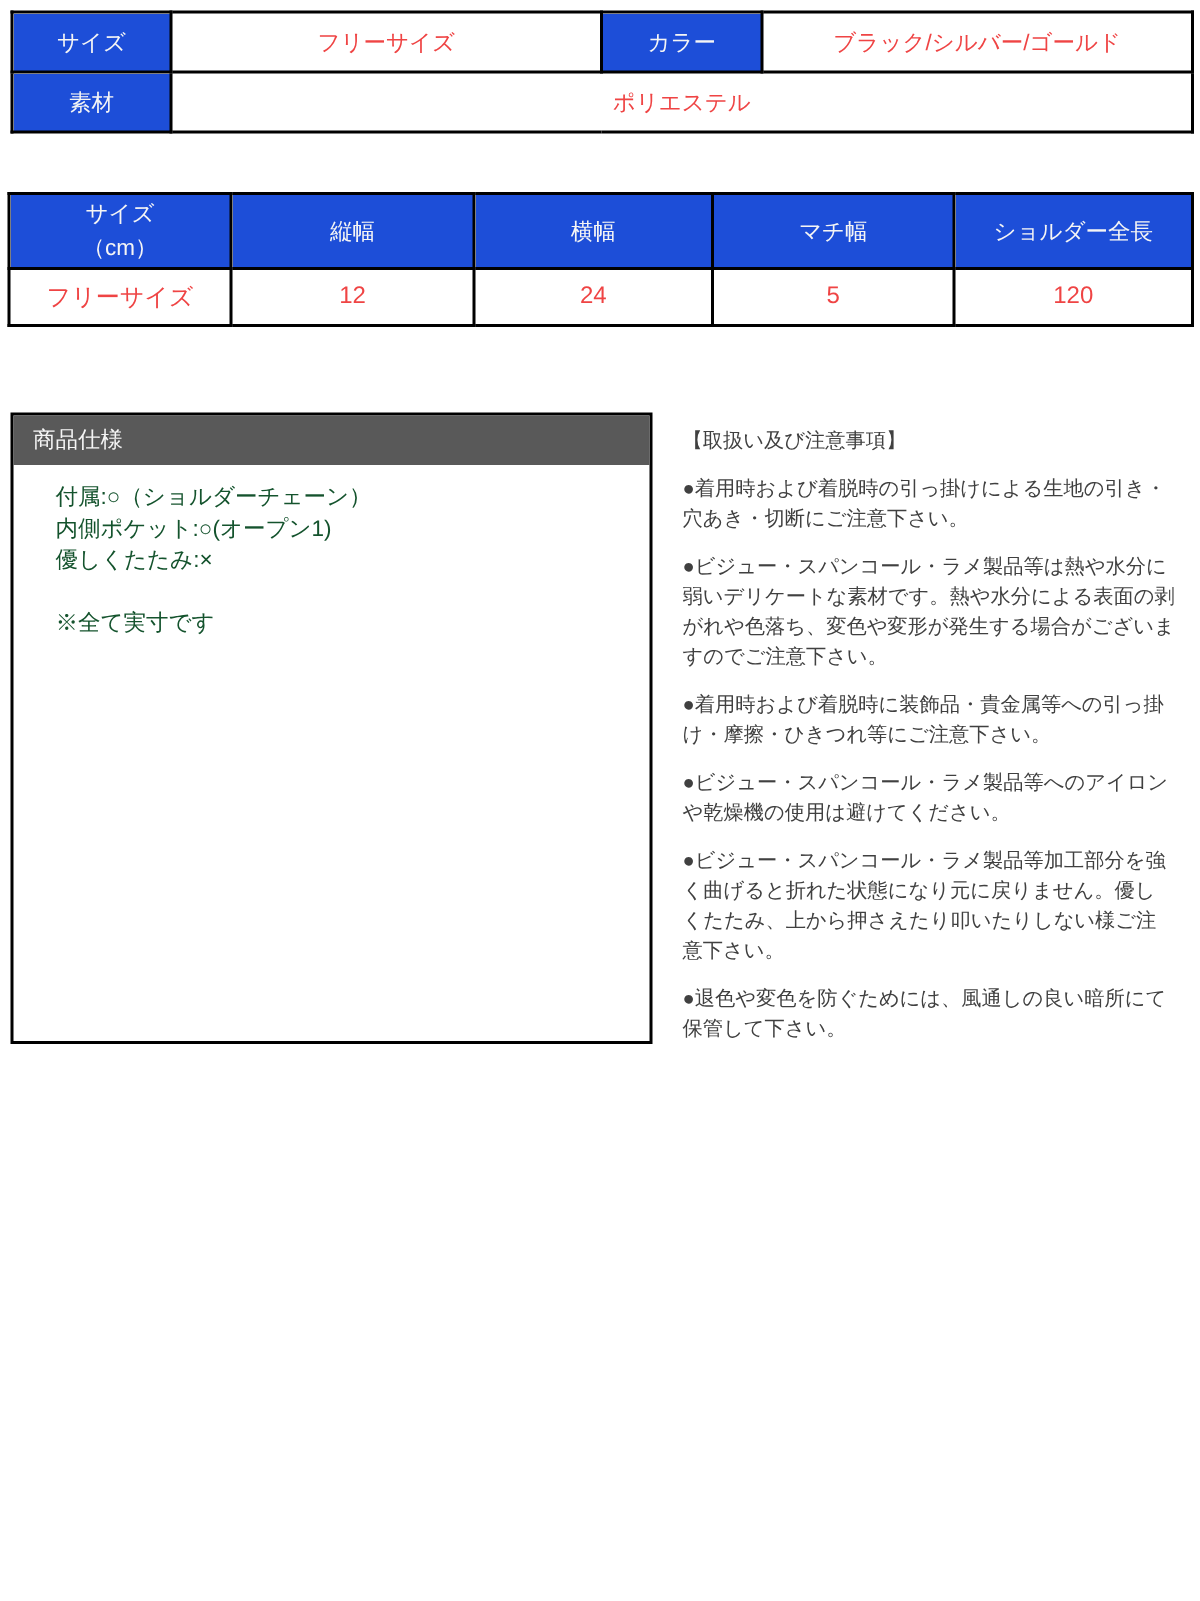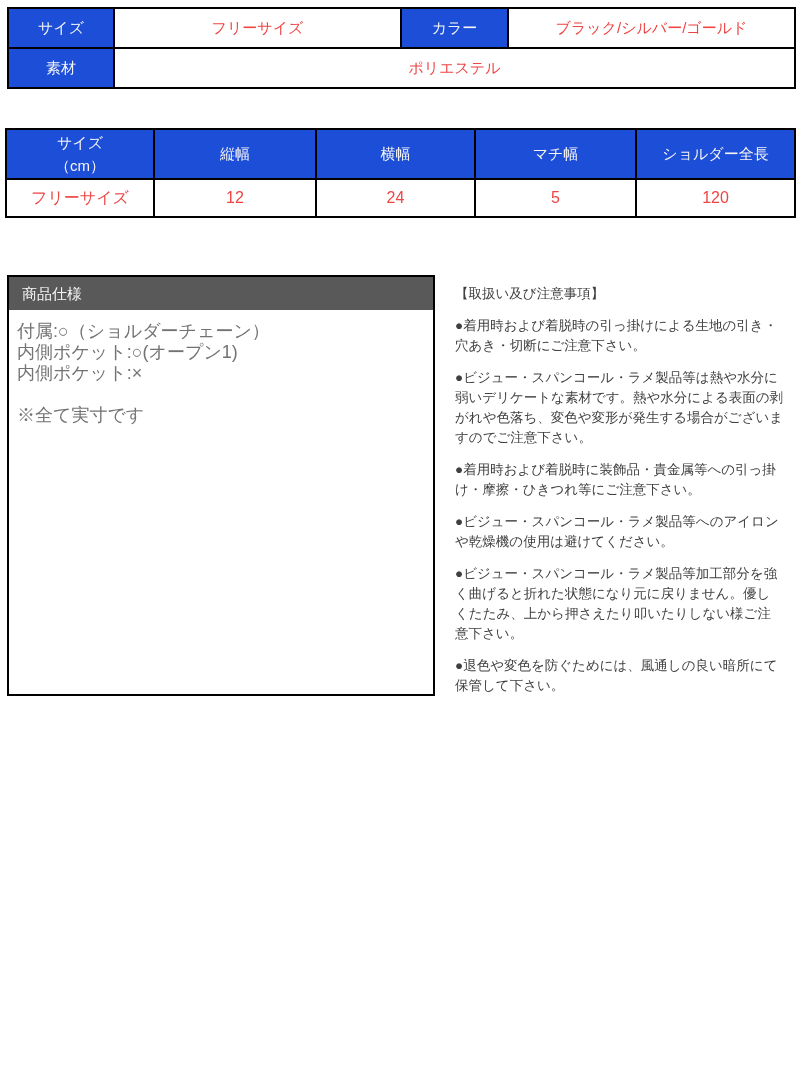--- a/index.html
+++ b/index.html
@@ -37,21 +37,21 @@
     width: 428px; height: 421px;
     border: 2px solid #000000; box-sizing: border-box;
     background: #ffffff;
     margin-top: 12px;
   }
   .specbox-header {
     background: #595959; color: #f5f5f5;
     height: 33px; line-height: 33px;
     padding-left: 13px; font-size: 15px;
   }
-  .specbox-body { padding: 11px 8px; font-size: 18px; color: #737373; }
+  .specbox-body { padding: 11px 28px; font-size: 15px; color: #14532d; }
   .specbox-body p { margin: 0; line-height: 21px; }
   .spec-gap { height: 21px; }
 
   
   .notes {
     position: absolute; left: 443px; top: 272px; width: 353px;
     font-size: 13.5px; line-height: 20px; color: #404040;
   }
   .notes p { margin: 12px; }
 </style>
@@ -108,21 +108,21 @@
       <td>120</td>
     </tr>
   </tbody>
     </table>
 
   <div class="specbox">
     <div class="specbox-header">商品仕様</div>
     <div class="specbox-body">
       <p>付属:○（ショルダーチェーン）</p>
       <p>内側ポケット:○(オープン1)</p>
-      <p>内側ポケット:×</p>
+      <p>優しくたたみ:×</p>
       <div class="spec-gap"></div>
       <p>※全て実寸です</p>
     </div>
   </div>
 
   <div class="notes">
     <p class="notes-title">【取扱い及び注意事項】</p>
     <div>
         <p class="note-item">●着用時および着脱時の引っ掛けによる生地の引き・穴あき・切断にご注意下さい。</p>
         <p class="note-item">●ビジュー・スパンコール・ラメ製品等は熱や水分に弱いデリケートな素材です。熱や水分による表面の剥がれや色落ち、変色や変形が発生する場合がございますのでご注意下さい。</p>

